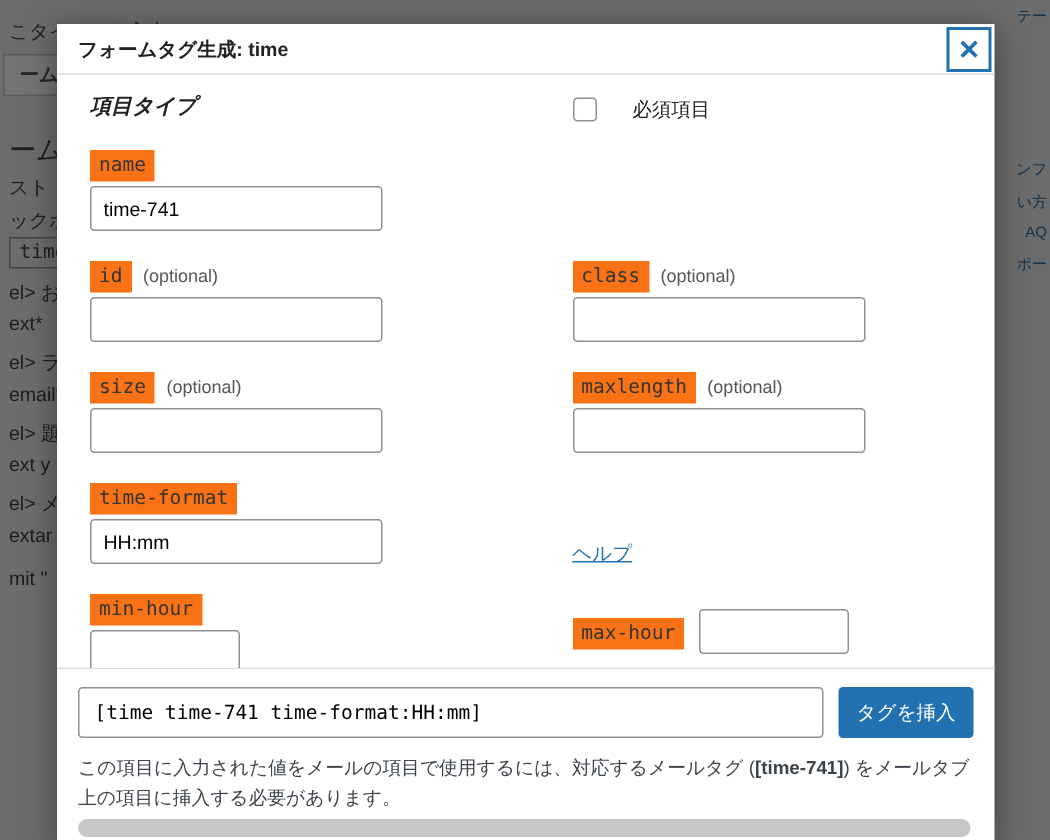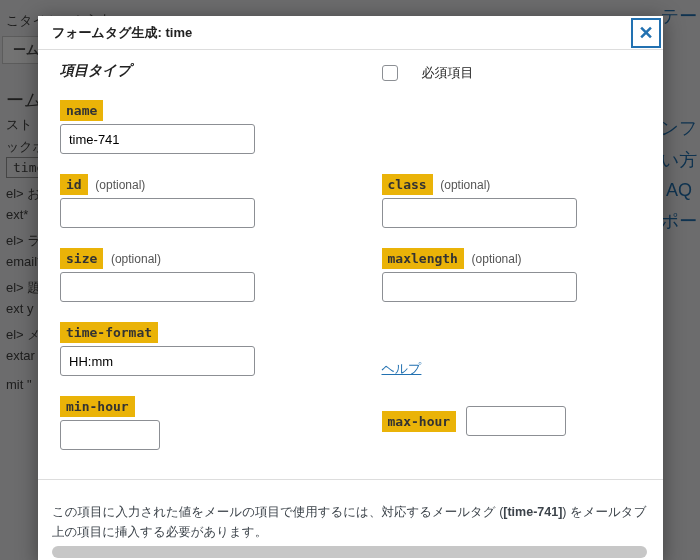--- a/index.html
+++ b/index.html
@@ -18,22 +18,22 @@
     position: absolute;
     inset: 0;
     background: #f0f0f1;
     padding: 10px 0 0 0;
     color: #555;
     font-size: 13px;
   }
   .bg-line { padding: 2px 6px; color:#444; }
   .bg-tab{display:inline-block; background:#fff; border:1px solid #ccc; padding:4px 10px; margin:4px 0 4px 2px; font-weight:bold;}
   .bg-right {
-    position:absolute; right:0; top:0; width:42px; text-align:center;
-    font-size:18px; color:#2271b1;margin-left:48px;
+    position:absolute; right:0; top:0; width:42px; text-align:right;
+    font-size:10px; color:#2271b1;margin-left:48px;
   }
   .bg-right div{padding:4px 2px;}
   .modal-backdrop {
     position: absolute;
     inset: 0;
     background: rgba(0,0,0,0.55);
   }
   .modal {
     position: absolute;
     top: 16px;
@@ -69,26 +69,25 @@
   .section-title { font-weight: bold; font-size: 14px; margin-bottom: 10px; font-style: italic; }
   .row {
     display: flex;
     gap: 60px;
     margin-bottom: 10px;
   }
   .col { flex: 1 1 0; min-width: 0; }
   .field { margin-bottom: 10px; }
   .label-chip {
     display: inline-block;
-    background: #eab308;
+    background: #f97316;
     padding: 3px 6px;
     font-family: Menlo, Consolas, monospace;
     font-size: 13px;
     color: #333;
-    font-weight: bold;
   }
   .opt {
     font-size: 12px;
     color: #555;
     margin-left: 4px;
     font-family: Liberation Sans, sans-serif;
   }
   .text-input {
     display: block;
     width: 195px;
@@ -260,20 +259,24 @@
         <div class="field inline-input" style="margin-top:10px;">
           <span class="label-chip">max-hour</span>
           <input class="text-input" style="width: 100px;">
         </div>
       </div>
     </div>
 
   </div>
 
   <div class="modal-footer">
+    <div class="footer-row1">
+      <input class="tag-output" value="[time time-741 time-format:HH:mm]" style="">
+      <button class="insert-btn">タグを挿入</button>
+    </div>
     <div class="footer-note">
       <span>この項目に入力された値をメールの項目で使用するには、対応するメールタグ (</span><b>[time-741]</b><span>) をメールタブ上の項目に挿入する必要があります。</span>
     </div>
     <div class="hscroll">
       <div class="hscroll-thumb"></div>
     </div>
   </div>
 
 </div>
 

